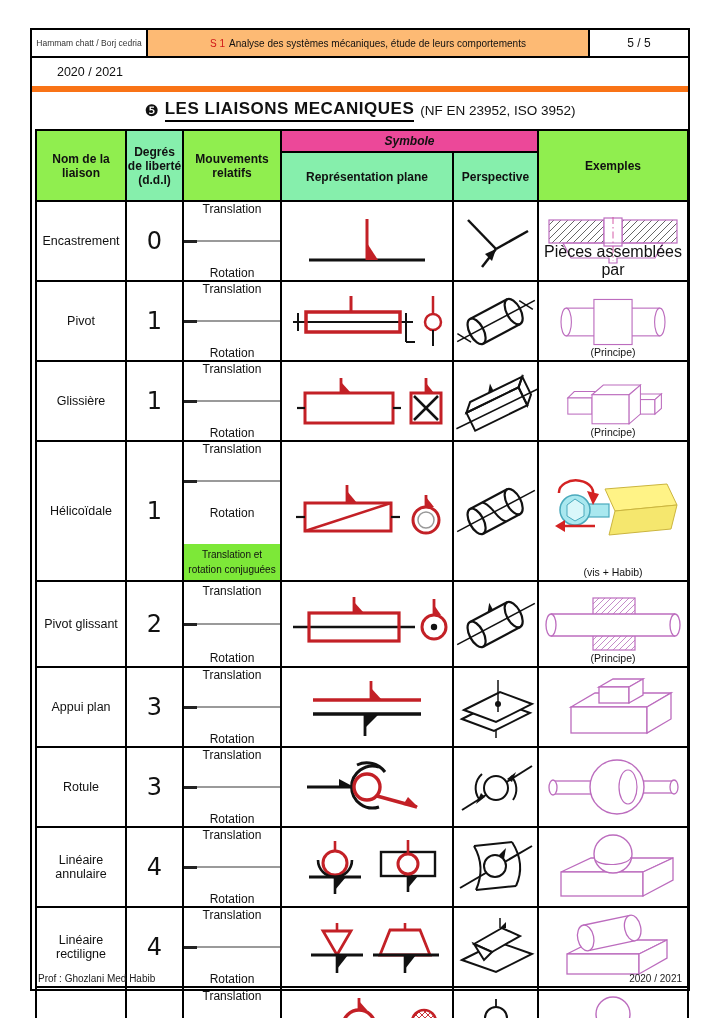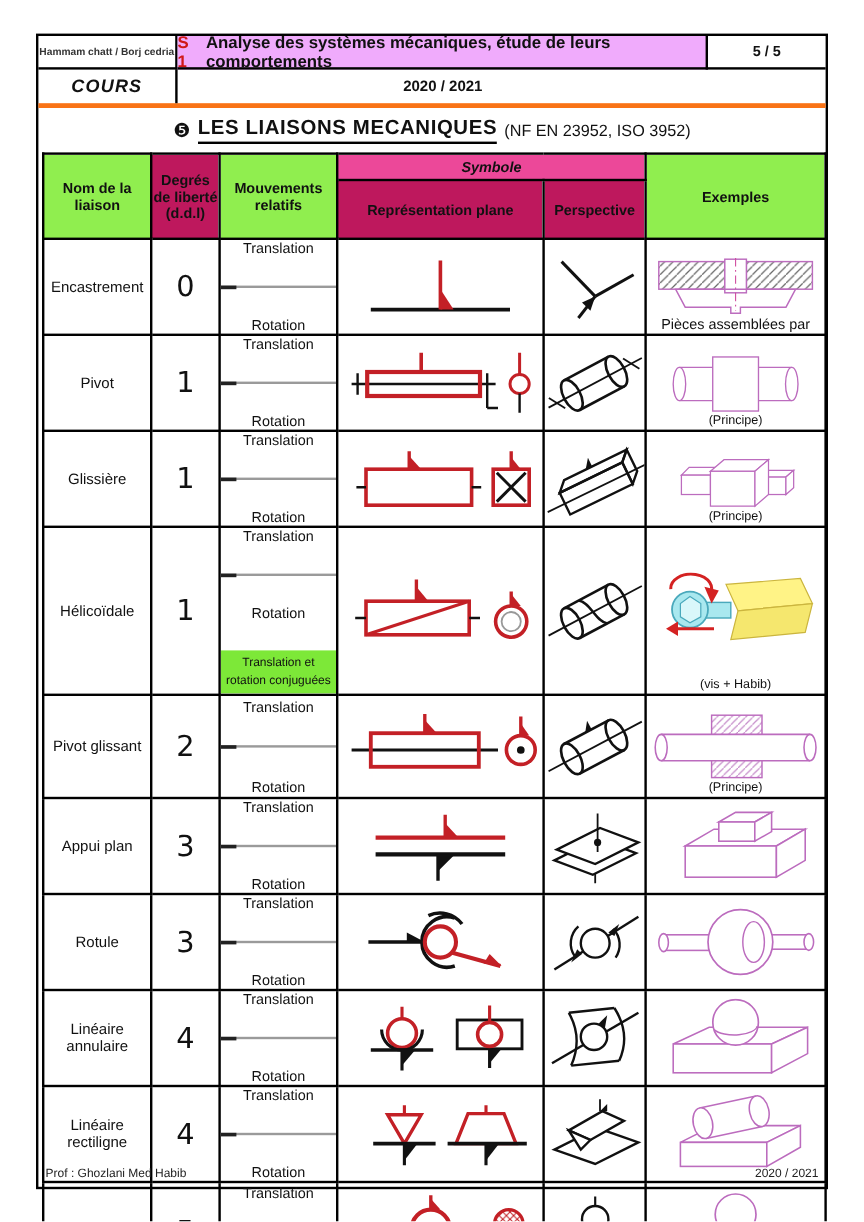--- a/index.html
+++ b/index.html
@@ -1,60 +1,60 @@
 <!DOCTYPE html>
 <html><head>
 <meta charset="utf-8">
 <style>
   html,body{margin:0;padding:0;background:#fff;}
   .sheet{position:relative;width:720px;height:1018px;background:#fff;overflow:hidden;
          font-family:"Liberation Sans",sans-serif;color:#111;}
   .frame{position:absolute;left:30px;top:28px;width:660px;height:963px;border:2px solid #000;box-sizing:border-box;background:#fff;}
 
   
-  .hdr{display:grid;grid-template-columns:116px 1fr 98px;grid-auto-rows:28px;border-bottom:4px solid #f97316;font-weight:bold;}
+  .hdr{display:grid;grid-template-columns:116px 1fr 98px;grid-auto-rows:28px;border-bottom:6px solid #f97316;}
   .hc{border-right:2px solid #000;display:flex;align-items:center;justify-content:center;box-sizing:border-box;overflow:hidden;}
   .hc.last{border-right:none;}
   .hc.rb{border-bottom:2px solid #000;}
   .hc-school{font-size:8.5px;color:#333;}
-  .hc-subject{background:#f0abfc;font-size:14px;}
+  .hc-subject{background:#fdba74;font-size:10px;}
   .hc-subject .code{color:#D01818;margin-right:4px;}
   .hc-page{font-size:12px;}
   .hc-cours{font-style:italic;font-size:15px;letter-spacing:1px;}
   .hc-doctitle{background:#ECECEC;font-family:"Liberation Serif",serif;font-style:italic;font-size:16px;letter-spacing:1px;}
   .hc-year{font-size:12.5px;}
 
   
   .title-band{height:37px;display:flex;align-items:center;justify-content:center;gap:6px;}
   .title-bullet{font-size:16px;}
   .title-main{font-weight:bold;font-size:17px;letter-spacing:.5px;border-bottom:2.5px solid #000;padding-bottom:1px;}
   .title-norm{font-size:13.5px;}
 
   
   table.liaisons{border-collapse:collapse;table-layout:fixed;width:652px;margin:0 3px;}
   table.liaisons td,table.liaisons th{border:2px solid #000;padding:0;text-align:center;vertical-align:middle;box-sizing:border-box;overflow:hidden;}
   th{font-size:12px;font-weight:bold;}
   .bg-green{background:#90EE4F;margin-top:40px;}
-  .bg-yellow{background:#be185d;}
+  .bg-yellow{background:#86efac;}
   .bg-orange{background:#ec4899;font-style:italic;}
   tr.h1{height:22px;}  tr.h2{height:49px;}
   tr.r0{height:70px;} tr.r1{height:68px;} tr.r2{height:67px;} tr.r3{height:89px;}
   tr.r4{height:86px;} tr.r5{height:71px;} tr.r6{height:79px;} tr.r7{height:78px;}
   tr.r8{height:68px;padding-left:26px;} tr.r9{height:82px;}
   td.name-cell{font-size:12.5px;padding:0 4px;}
   td.dof-cell{font-size:24px;font-family:"DejaVu Sans",sans-serif;}
   td.mov-cell{height:inherit;}
   .mov{display:flex;flex-direction:column;height:100%;gap:24px;}
   .mov .half{flex:1;display:flex;align-items:center;justify-content:center;font-size:12px;}
   .mov .sep{border-top:2px solid #9a9a9a;position:relative;}
   .mov .sep::before{content:"";position:absolute;left:0;top:-2.5px;width:13px;height:3px;background:#222;}
   .mov .extra{background:#7DE838;font-size:10px;line-height:1.5;padding:3px 4px;display:flex;align-items:center;justify-content:center;}
   td.ex-cell{position:relative;}
   .caption{position:absolute;left:0;right:0;bottom:2px;font-size:10.5px;text-align:center;}
-  tr.r0 .caption{font-size:12px;bottom:1px;}
+  tr.r0 .caption{font-size:16px;bottom:1px;}
   svg{display:block;margin:0 auto;}
 
   
   .footer{position:absolute;left:6px;right:6px;bottom:5px;display:flex;justify-content:space-between;font-size:10px;color:#222;gap:12px;}
 </style>
 </head>
 <body>
 
 <svg width="0" height="0" style="position:absolute">
   <defs>
@@ -73,21 +73,20 @@
 <div class="sheet">
  <div class="frame">
 
   <div class="hdr">
     <div class="hc rb hc-school">Hammam chatt / Borj cedria</div>
     <div class="hc rb hc-subject">
       <span class="code">S 1</span>
       <span>Analyse des systèmes mécaniques, étude de leurs comportements</span>
     </div>
     <div class="hc rb last hc-page">5 / 5</div>
-    <div class="hc hc-cours">COURS</div>
     <div class="hc last hc-year">2020 / 2021</div>
   </div>
 
   <div class="title-band">
     <span class="title-bullet">❺</span>
     <span class="title-main">LES LIAISONS MECANIQUES</span>
     <span class="title-norm">(NF EN 23952, ISO 3952)</span>
   </div>
 
   <table class="liaisons">

